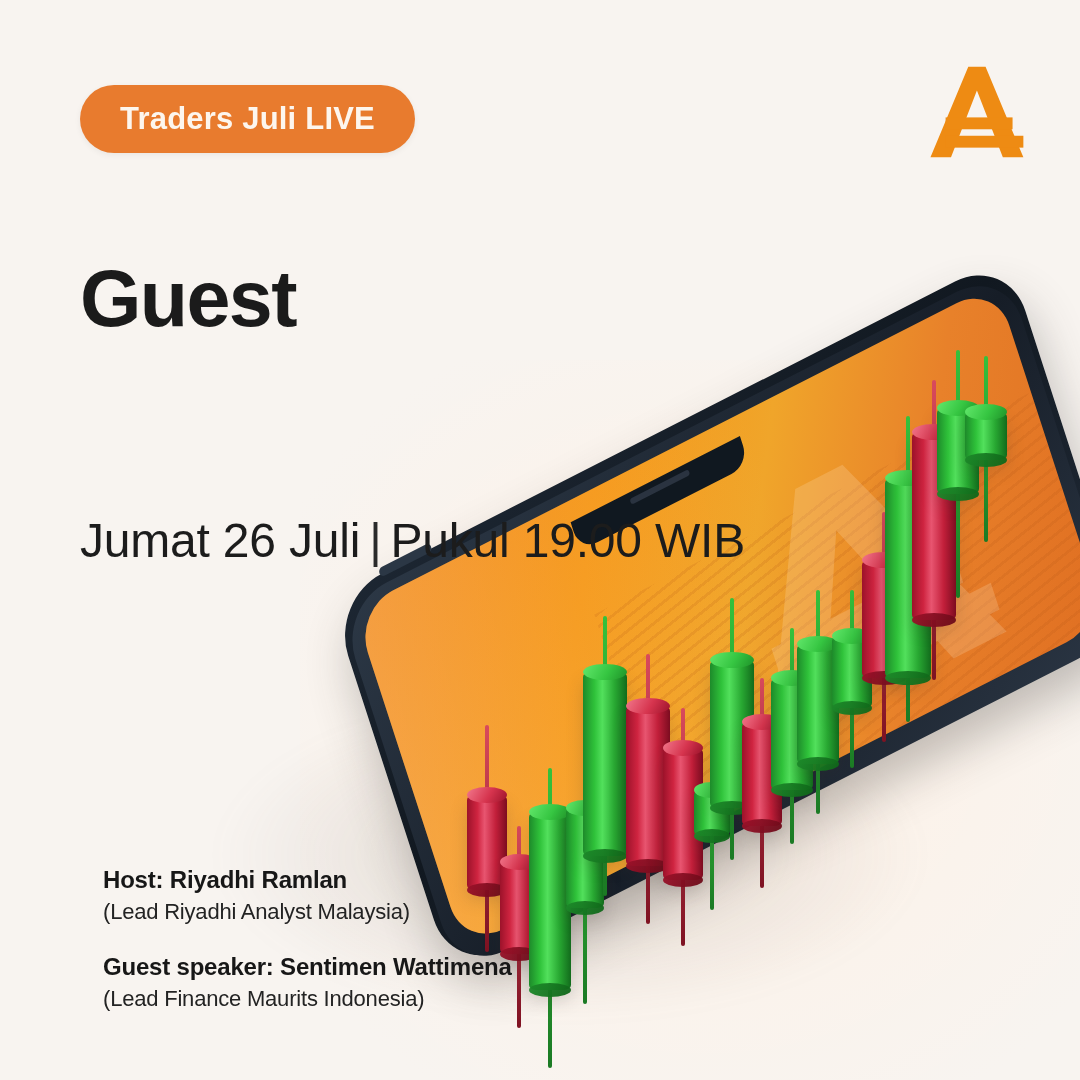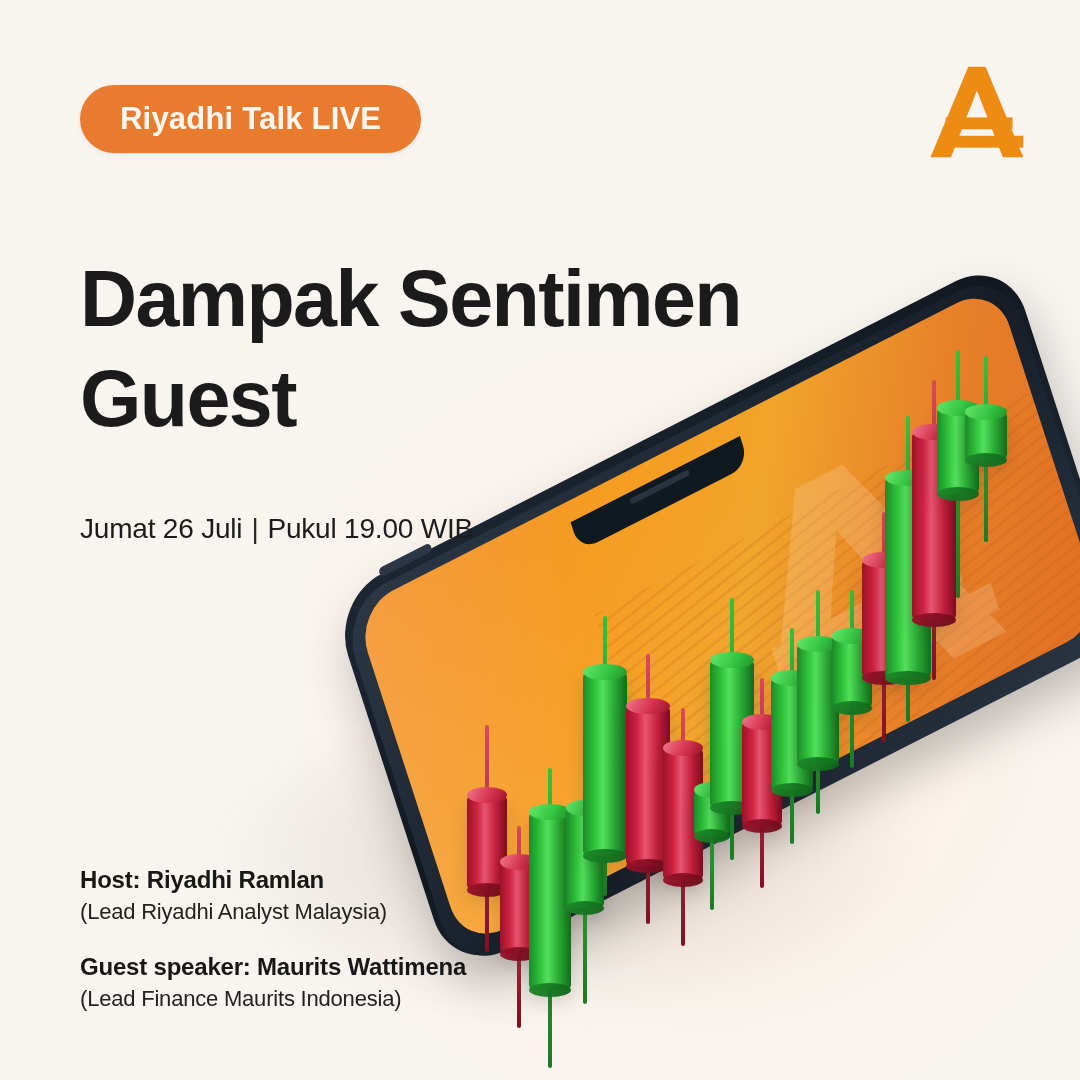--- a/index.html
+++ b/index.html
@@ -40,28 +40,28 @@
   .headline{
     position:absolute;left:80px;top:196px;width:760px;
     color:#1b1b1b;
     font-size:79px;line-height:100px;font-weight:bold;
     letter-spacing:-1.6px;
   }
   .headline .ln{display:block;white-space:nowrap;}
 
   .subtitle{
     position:absolute;left:80px;top:513px;
-    color:#1c1c1c;font-size:28px;font-weight:400;letter-spacing:-.2px;
+    color:#1c1c1c;font-size:48px;font-weight:400;letter-spacing:-.2px;
     white-space:nowrap;
   }
   .subtitle .sep{padding:0 9px;font-weight:300;color:#2a2a2a;}
 
   
   .credits{position:absolute;left:80px;top:866px;}
-  .cred-block{margin-bottom:28px;}
+  .cred-block{margin-bottom:28px;margin-left:23px;}
   .cred-name{font-size:24px;font-weight:bold;color:#171717;letter-spacing:-.2px;margin-bottom:5px;white-space:nowrap;}
   .cred-role{font-size:22px;font-weight:400;color:#232323;letter-spacing:-.2px;white-space:nowrap;}
 
   
   .phone-wrap{position:absolute;left:330px;top:600px;width:820px;height:520px;}
   .phone{
     position:absolute;left:0;top:0;width:760px;height:390px;
     transform:rotate(-27deg) skewX(-9deg);
     transform-origin:0 0;
   }
@@ -286,42 +286,41 @@
       <div class="candle" style="left: 965px; top: 356px; width: 42px; height: 186px;">
         <div class="wick g" style="top: 0px; height: 186px;"></div>
         <div class="body g" style="top: 56px; height: 48px; box-shadow: rgba(60, 50, 45, 0.18) 0px 10px 18px;">
           <div class="foot g"></div>
           <div class="cap g"></div>
         </div>
       </div>
     </div>
 
   <div class="badge">
-    <span>Riyadhi Talk LIVE</span>
+    <span>Traders Juli LIVE</span>
   </div>
 
   <svg class="logo" viewBox="0 0 100 100">
     <path d="M41 8 L57 8 L92 92 L73 92 L49 30 L25 92 L6 92 Z" fill="#ee8b13"></path>
     <rect x="20" y="55" width="62" height="11" fill="#ee8b13"></rect>
     <rect x="20" y="72" width="72" height="11" fill="#ee8b13"></rect>
   </svg>
 
   <h1 class="headline">
-    <span class="ln">Dampak Sentimen</span>
     <span class="ln">Guest</span>
   </h1>
 
   <div class="subtitle">
     <span>Jumat 26 Juli</span><span class="sep">|</span><span>Pukul 19.00 WIB</span>
   </div>
 
   <div class="credits">
     <div class="cred-block">
       <div class="cred-name">Host: Riyadhi Ramlan</div>
       <div class="cred-role">(Lead Riyadhi Analyst Malaysia)</div>
     </div>
     <div class="cred-block">
-      <div class="cred-name">Guest speaker: Maurits Wattimena</div>
+      <div class="cred-name">Guest speaker: Sentimen Wattimena</div>
       <div class="cred-role">(Lead Finance Maurits Indonesia)</div>
     </div>
   </div>
 
 </div>
 
 </body></html>

